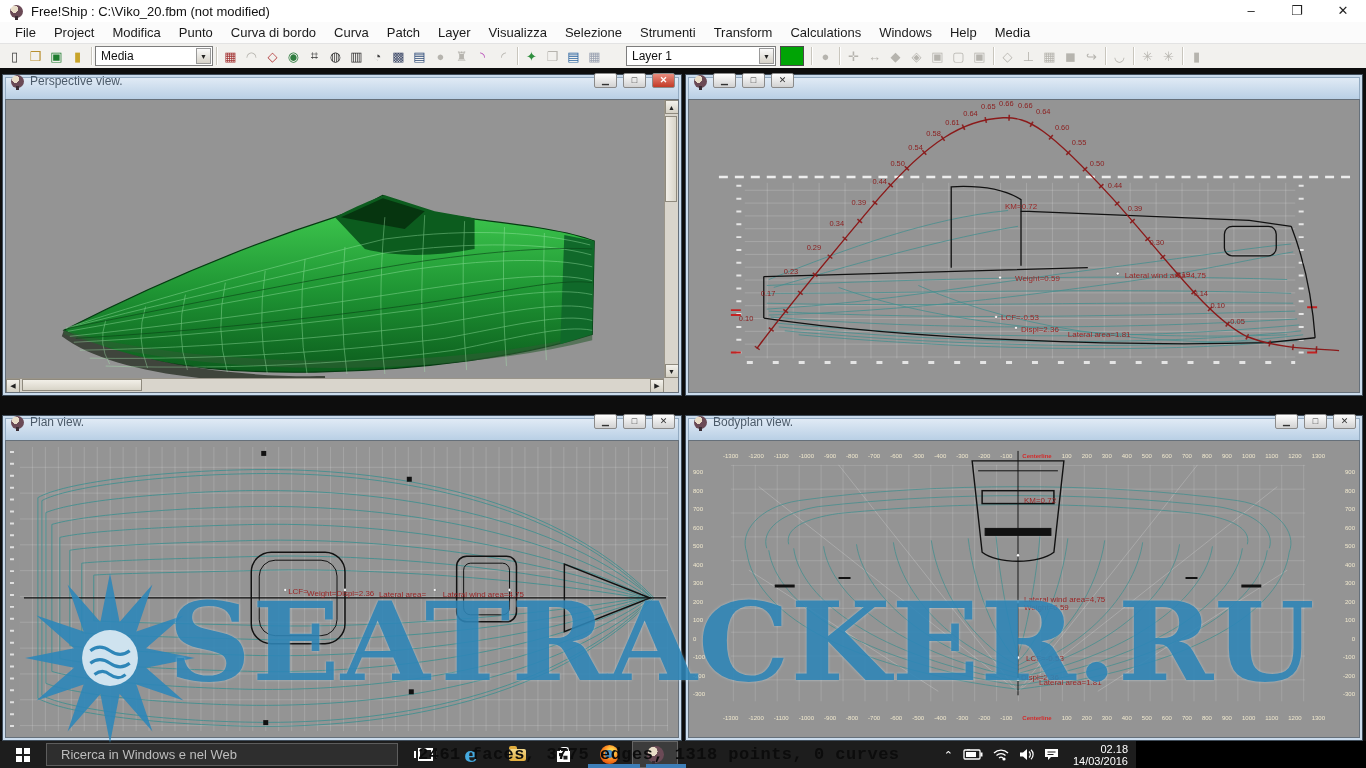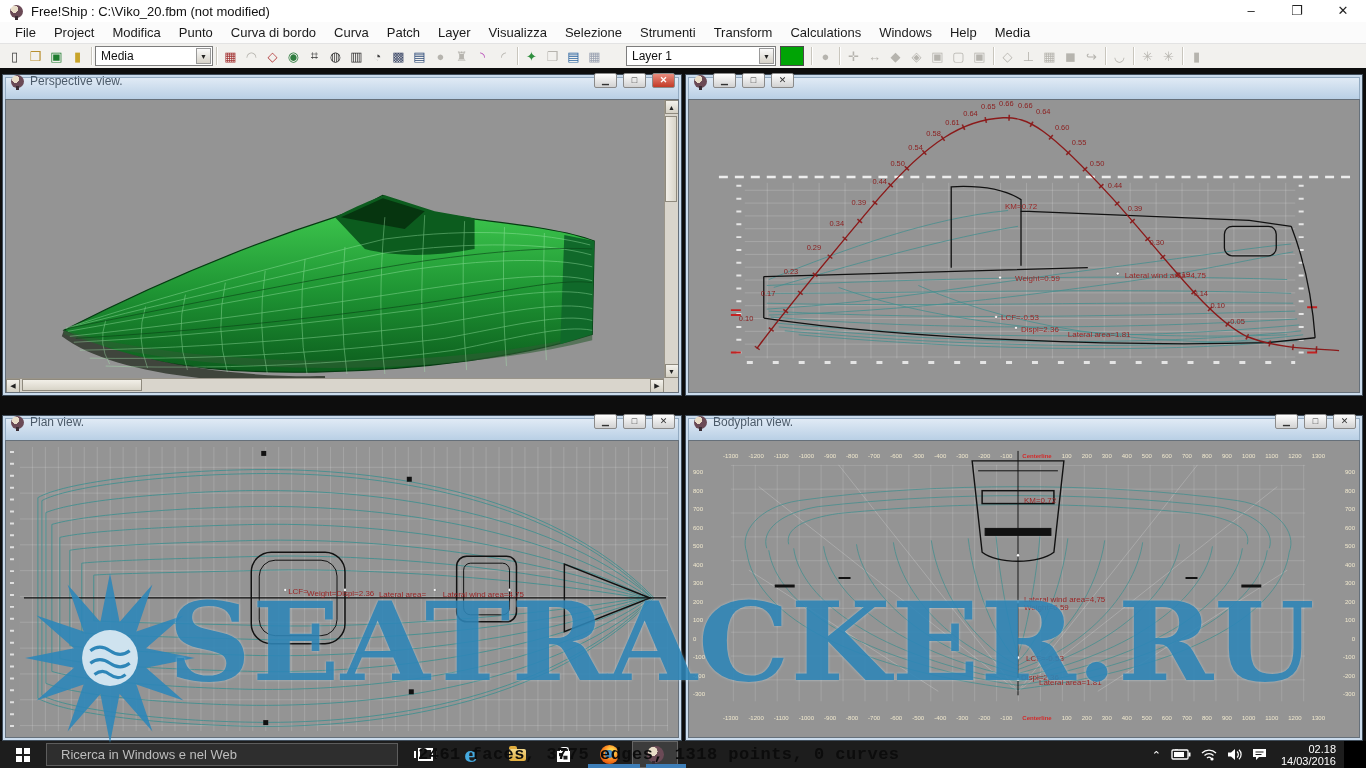--- a/index.html
+++ b/index.html
@@ -38,21 +38,21 @@
 
 .bp-ruler-top,.bp-ruler-bottom{position:absolute;left:34px;right:34px;display:flex;justify-content:space-between;font-size:6px;color:#efe7cd;z-index:3}
 .bp-ruler-top{top:12px}.bp-ruler-bottom{bottom:16px}
 .bp-ruler-top span:nth-child(14),.bp-ruler-bottom span:nth-child(14){color:#d42a2a;font-weight:bold}
 .bp-ruler-left,.bp-ruler-right{position:absolute;top:28px;bottom:40px;display:flex;flex-direction:column;justify-content:space-between;font-size:6px;color:#efe7cd;z-index:3}
 .bp-ruler-left{left:4px}.bp-ruler-right{right:4px;text-align:right}
 
 .fs-logo{width:13px;height:13px;border-radius:50% 50% 50% 48%;background:radial-gradient(circle at 34% 32%,#e9ddc8 0 29%,#6b4a56 30% 72%,#251c28 100%);position:relative;flex:none}
 .fs-logo:after{content:"";position:absolute;left:5px;bottom:-2px;width:3px;height:4px;background:#3a2c34}
 
-.taskbar{position:absolute;left:0;bottom:0;width:1344px;height:27px;background:#1d1d1d;z-index:40;display:flex;align-items:stretch}
+.taskbar{position:absolute;left:0;bottom:0;width:1136px;height:27px;background:#1d1d1d;z-index:40;display:flex;align-items:stretch}
 .start{width:46px;display:flex;align-items:center;justify-content:center}
 .winflag{width:14px;height:14px;display:grid;grid-template-columns:6px 6px;grid-template-rows:6px 6px;gap:2px}
 .winflag i{background:#fff;display:block}
 .searchbox{width:352px;margin:2px 0;background:#2e2e2e;border:1px solid #5d5d5d;display:flex;align-items:center;padding-left:14px;font-size:13px;color:#bdbdbd}
 .tb-apps{display:flex;align-items:stretch;margin-left:4px}
 .tb-app{width:46px;display:flex;align-items:center;justify-content:center;position:relative}
 .tb-app.active{background:rgba(255,255,255,.14);box-shadow:inset 0 0 0 1px rgba(255,255,255,.22)}
 .taskview{width:15px;height:13px;border:2px solid #fff;position:relative}
 .taskview:before,.taskview:after{content:"";position:absolute;top:1px;width:2px;height:7px;background:#fff}
 .taskview:before{left:-6px}.taskview:after{right:-6px}

